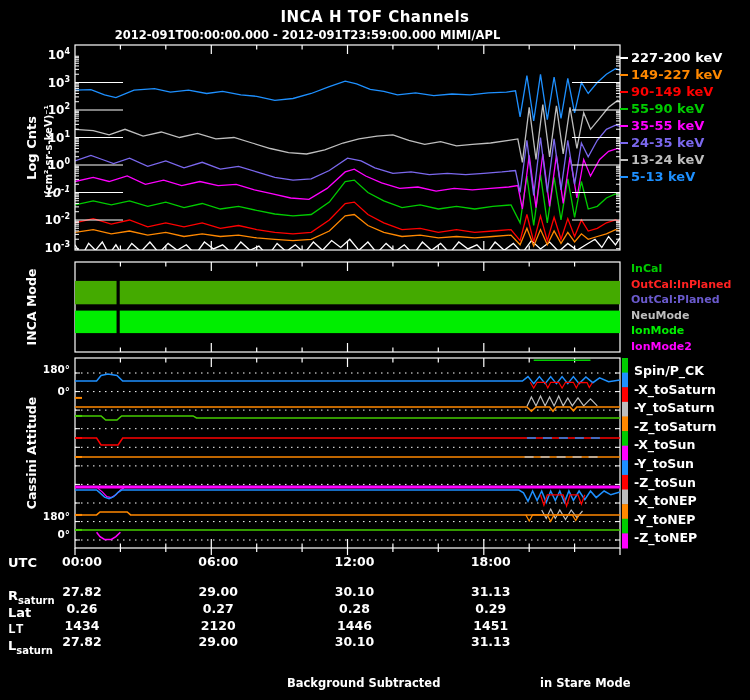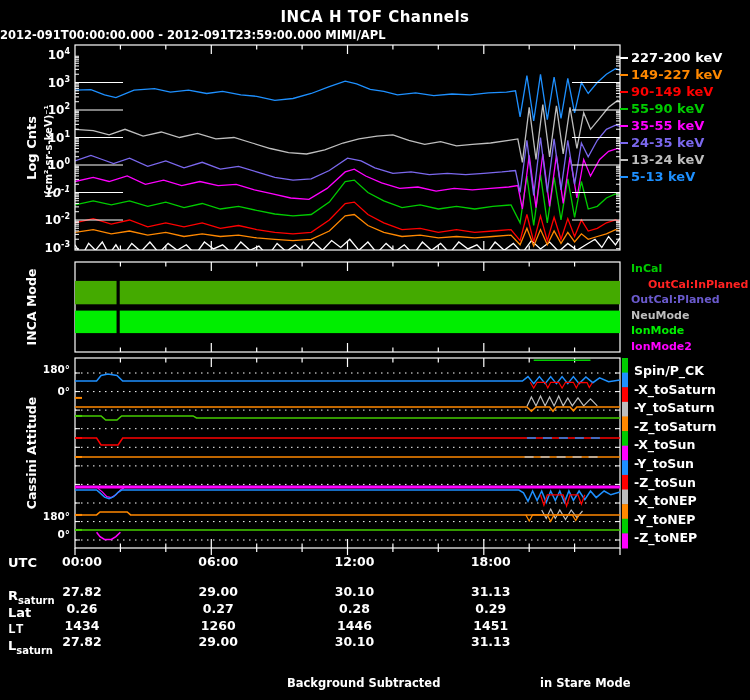--- a/index.html
+++ b/index.html
@@ -1,20 +1,20 @@
 <!DOCTYPE html>
 <html><head>
 <meta charset="utf-8">
 <style>
   html,body{margin:0;padding:0;background:#000;}
   #screen{position:relative;width:750px;height:700px;background:#000;overflow:hidden;
           font-family:"DejaVu Sans",sans-serif;color:#fff;}
   .abs{position:absolute;}
   .title{width:750px;text-align:center;top:8px;left:0;font-size:15px;font-weight:bold;letter-spacing:0.5px;}
-  .subtitle{width:615px;top:28px;left:0;font-size:11.5px;font-weight:bold;}
+  .subtitle{width:615px;text-align:center;top:28px;left:0;font-size:11.5px;font-weight:bold;}
   .rot{transform:translate(-50%,-50%) rotate(-90deg);white-space:nowrap;font-weight:bold;}
   .ytick{width:44px;text-align:right;font-size:12px;font-weight:bold;}
   .ytick sup{font-size:8px;}
   .leg{font-size:13px;font-weight:bold;white-space:nowrap;line-height:14px;}
   .mleg{font-size:11px;font-weight:bold;white-space:nowrap;line-height:12px;}
   .aleg{font-size:12.5px;font-weight:bold;white-space:nowrap;color:#fff;line-height:13px;}
   .atick{width:40px;text-align:right;font-size:10.5px;font-weight:bold;}
   .xlab{width:56px;text-align:center;font-size:12.5px;font-weight:bold;}
   .tval{width:64px;text-align:center;font-size:12.5px;font-weight:bold;}
   .tlab{font-size:13px;font-weight:bold;}
@@ -358,21 +358,21 @@
       <div class="abs leg" style="left: 631px; top: 68px; color: rgb(255, 136, 0);">149-227 keV</div>
       <div class="abs leg" style="left: 631px; top: 85px; color: rgb(255, 0, 0);">90-149 keV</div>
       <div class="abs leg" style="left: 631px; top: 102px; color: rgb(0, 204, 0);">55-90 keV</div>
       <div class="abs leg" style="left: 631px; top: 119px; color: rgb(255, 0, 255);">35-55 keV</div>
       <div class="abs leg" style="left: 631px; top: 136px; color: rgb(123, 104, 238);">24-35 keV</div>
       <div class="abs leg" style="left: 631px; top: 153px; color: rgb(190, 190, 190);">13-24 keV</div>
       <div class="abs leg" style="left: 631px; top: 170px; color: rgb(30, 144, 255);">5-13 keV</div>
     </div>
   <div id="modelegend">
       <div class="abs mleg" style="left: 631px; top: 263px; color: rgb(0, 204, 0);">InCal</div>
-      <div class="abs mleg" style="left: 631px; top: 278.5px; color: rgb(255, 34, 34); margin-left: 17px;">OutCal:InPlaned</div>
+      <div class="abs mleg" style="left: 631px; top: 278.5px; color: rgb(255, 34, 34);">OutCal:InPlaned</div>
       <div class="abs mleg" style="left: 631px; top: 294px; color: rgb(106, 90, 205);">OutCal:Planed</div>
       <div class="abs mleg" style="left: 631px; top: 309.5px; color: rgb(190, 190, 190);">NeuMode</div>
       <div class="abs mleg" style="left: 631px; top: 325px; color: rgb(0, 238, 0);">IonMode</div>
       <div class="abs mleg" style="left: 631px; top: 340.5px; color: rgb(255, 0, 255);">IonMode2</div>
     </div>
   <div id="attlabels">
       <div class="abs aleg" style="left: 634px; top: 364px;">Spin/P_CK</div>
       <div class="abs aleg" style="left: 634px; top: 382.6px;">-X_toSaturn</div>
       <div class="abs aleg" style="left: 634px; top: 401.2px;">-Y_toSaturn</div>
       <div class="abs aleg" style="left: 634px; top: 419.8px;">-Z_toSaturn</div>
@@ -403,21 +403,21 @@
       <div class="abs tval" style="left: 186.25px; top: 584px;">29.00</div>
       <div class="abs tval" style="left: 322.5px; top: 584px;">30.10</div>
       <div class="abs tval" style="left: 458.75px; top: 584px;">31.13</div>
       <div class="abs tlab" style="left: 8px; top: 605px;">Lat</div>
       <div class="abs tval" style="left: 50px; top: 601px;">0.26</div>
       <div class="abs tval" style="left: 186.25px; top: 601px;">0.27</div>
       <div class="abs tval" style="left: 322.5px; top: 601px;">0.28</div>
       <div class="abs tval" style="left: 458.75px; top: 601px;">0.29</div>
       <div class="abs tlab" style="left: 8px; top: 621.5px; font-family: Liberation Mono, monospace;">LT</div>
       <div class="abs tval" style="left: 50px; top: 617.5px;">1434</div>
-      <div class="abs tval" style="left: 186.25px; top: 617.5px;">1260</div>
+      <div class="abs tval" style="left: 186.25px; top: 617.5px;">2120</div>
       <div class="abs tval" style="left: 322.5px; top: 617.5px;">1446</div>
       <div class="abs tval" style="left: 458.75px; top: 617.5px;">1451</div>
       <div class="abs tlab" style="left: 8px; top: 638px;">L<span class="sb">saturn</span></div>
       <div class="abs tval" style="left: 50px; top: 634px;">27.82</div>
       <div class="abs tval" style="left: 186.25px; top: 634px;">29.00</div>
       <div class="abs tval" style="left: 322.5px; top: 634px;">30.10</div>
       <div class="abs tval" style="left: 458.75px; top: 634px;">31.13</div>
     </div>
 
   <div class="abs foot" style="left:287px;top:676px;width:200px;">Background Subtracted</div>

